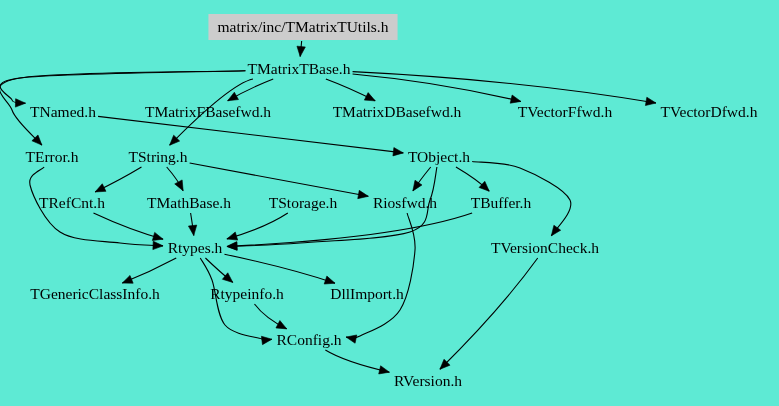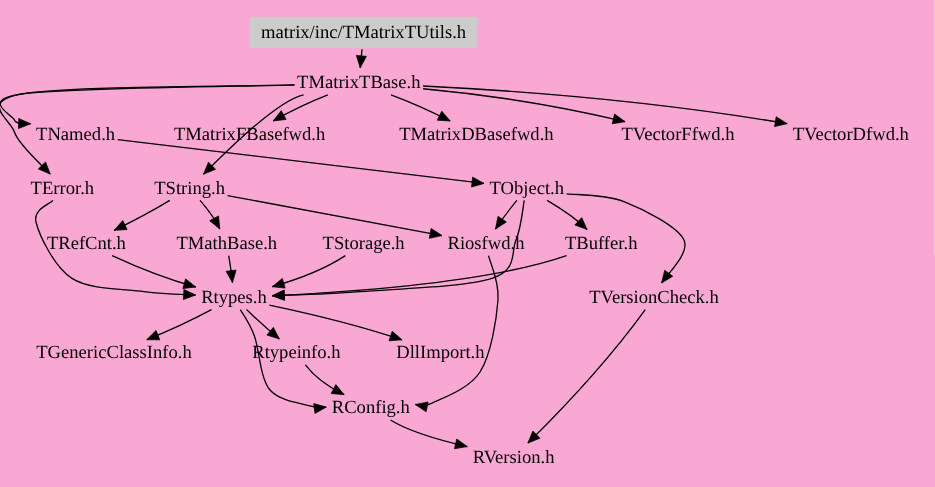--- a/index.html
+++ b/index.html
@@ -4,21 +4,21 @@
 <style>
   html, body {
     margin: 0;
     padding: 0;
     background: #ffffff;
   }
   #canvas {
     position: relative;
     width: 779px;
     height: 406px;
-    background: #f9a8d4;
+    background: #5eead4;
     overflow: hidden;
     font-family: "Liberation Serif", serif;
   }
   #graph-svg {
     position: absolute;
     left: 0;
     top: 0;
     width: 779px;
     height: 406px;
   }

